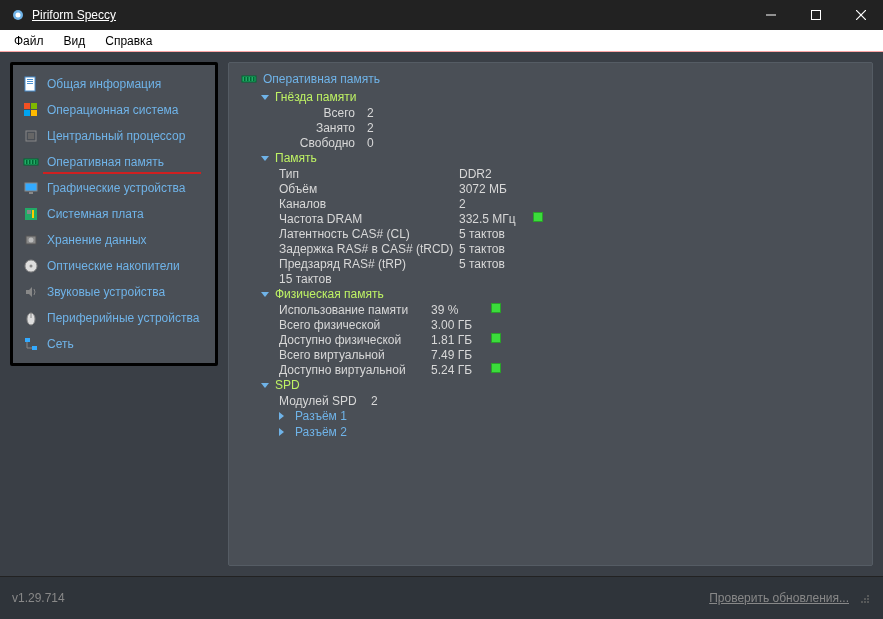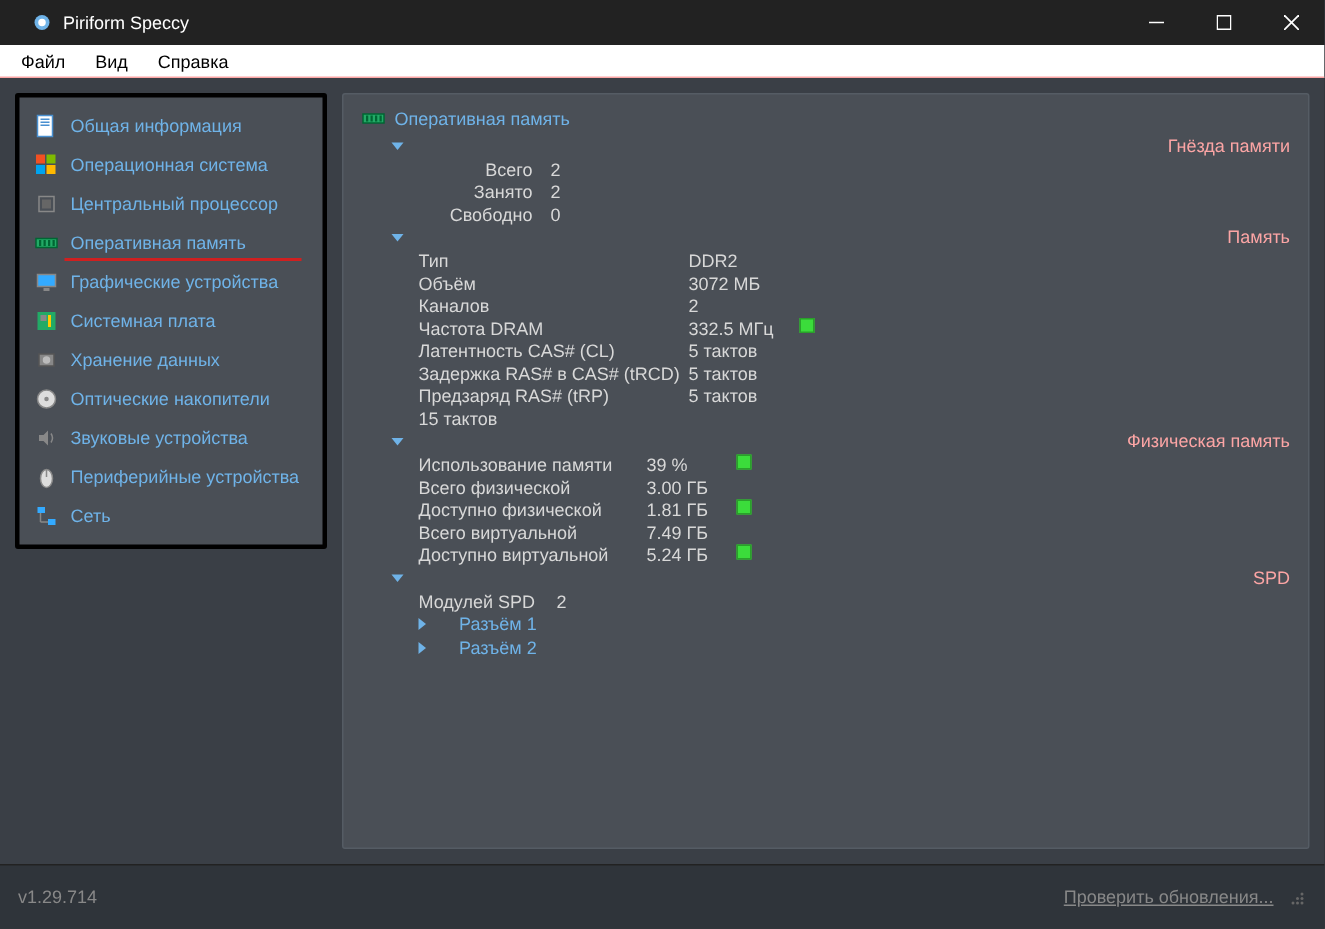--- a/index.html
+++ b/index.html
@@ -17,22 +17,23 @@
     height: 619px;
     background: #3a3f46;
     display: flex;
     flex-direction: column;
   }
   .titlebar {
     height: 30px;
     background: #222;
     display: flex;
     align-items: center;
-    padding: 0 0 0 20px;
+    padding: 0 0 0 10px;
     color: #fff;
+    text-decoration: underline;
   }
   .titlebar-icon {
     width: 16px; height: 16px;
     margin-right: 6px;
     display: flex; align-items: center; justify-content: center;
   }
   .titlebar-title { flex: 1; font-size: 12px; }
   .titlebar-controls { display: flex; }
   .titlebar-btn {
     width: 45px; height: 30px;
@@ -101,25 +102,24 @@
     align-items: center;
     gap: 6px;
     color: #6fb3e8;
     font-size: 12px;
     margin-bottom: 2px;
   }
   .subheader {
     display: flex;
     align-items: center;
     gap: 4px;
-    color: #fca5a5;
+    color: #bef264;
     font-size: 12px;
     margin-left: 20px;
     padding: 1px 0;
-    justify-content: space-between;
   }
   .arrow {
     width: 0; height: 0;
     border-left: 4px solid transparent;
     border-right: 4px solid transparent;
     border-top: 5px solid #6fb3e8;
     margin-right: 2px;
   }
   .arrow-right {
     width: 0; height: 0;
@@ -153,21 +153,21 @@
     margin-left: 38px;
     display: flex;
     padding: 0.5px 0;
     color: #d8d8d8;
   }
   .spd-label { width: 92px; }
   .slot-row {
     margin-left: 38px;
     display: flex;
     align-items: center;
-    gap: 20px;
+    gap: 9px;
     color: #6fb3e8;
     padding: 1px 0;
   }
   .statusbar {
     height: 43px;
     background: #2f343a;
     display: flex;
     align-items: center;
     padding: 0 12px;
     justify-content: space-between;

